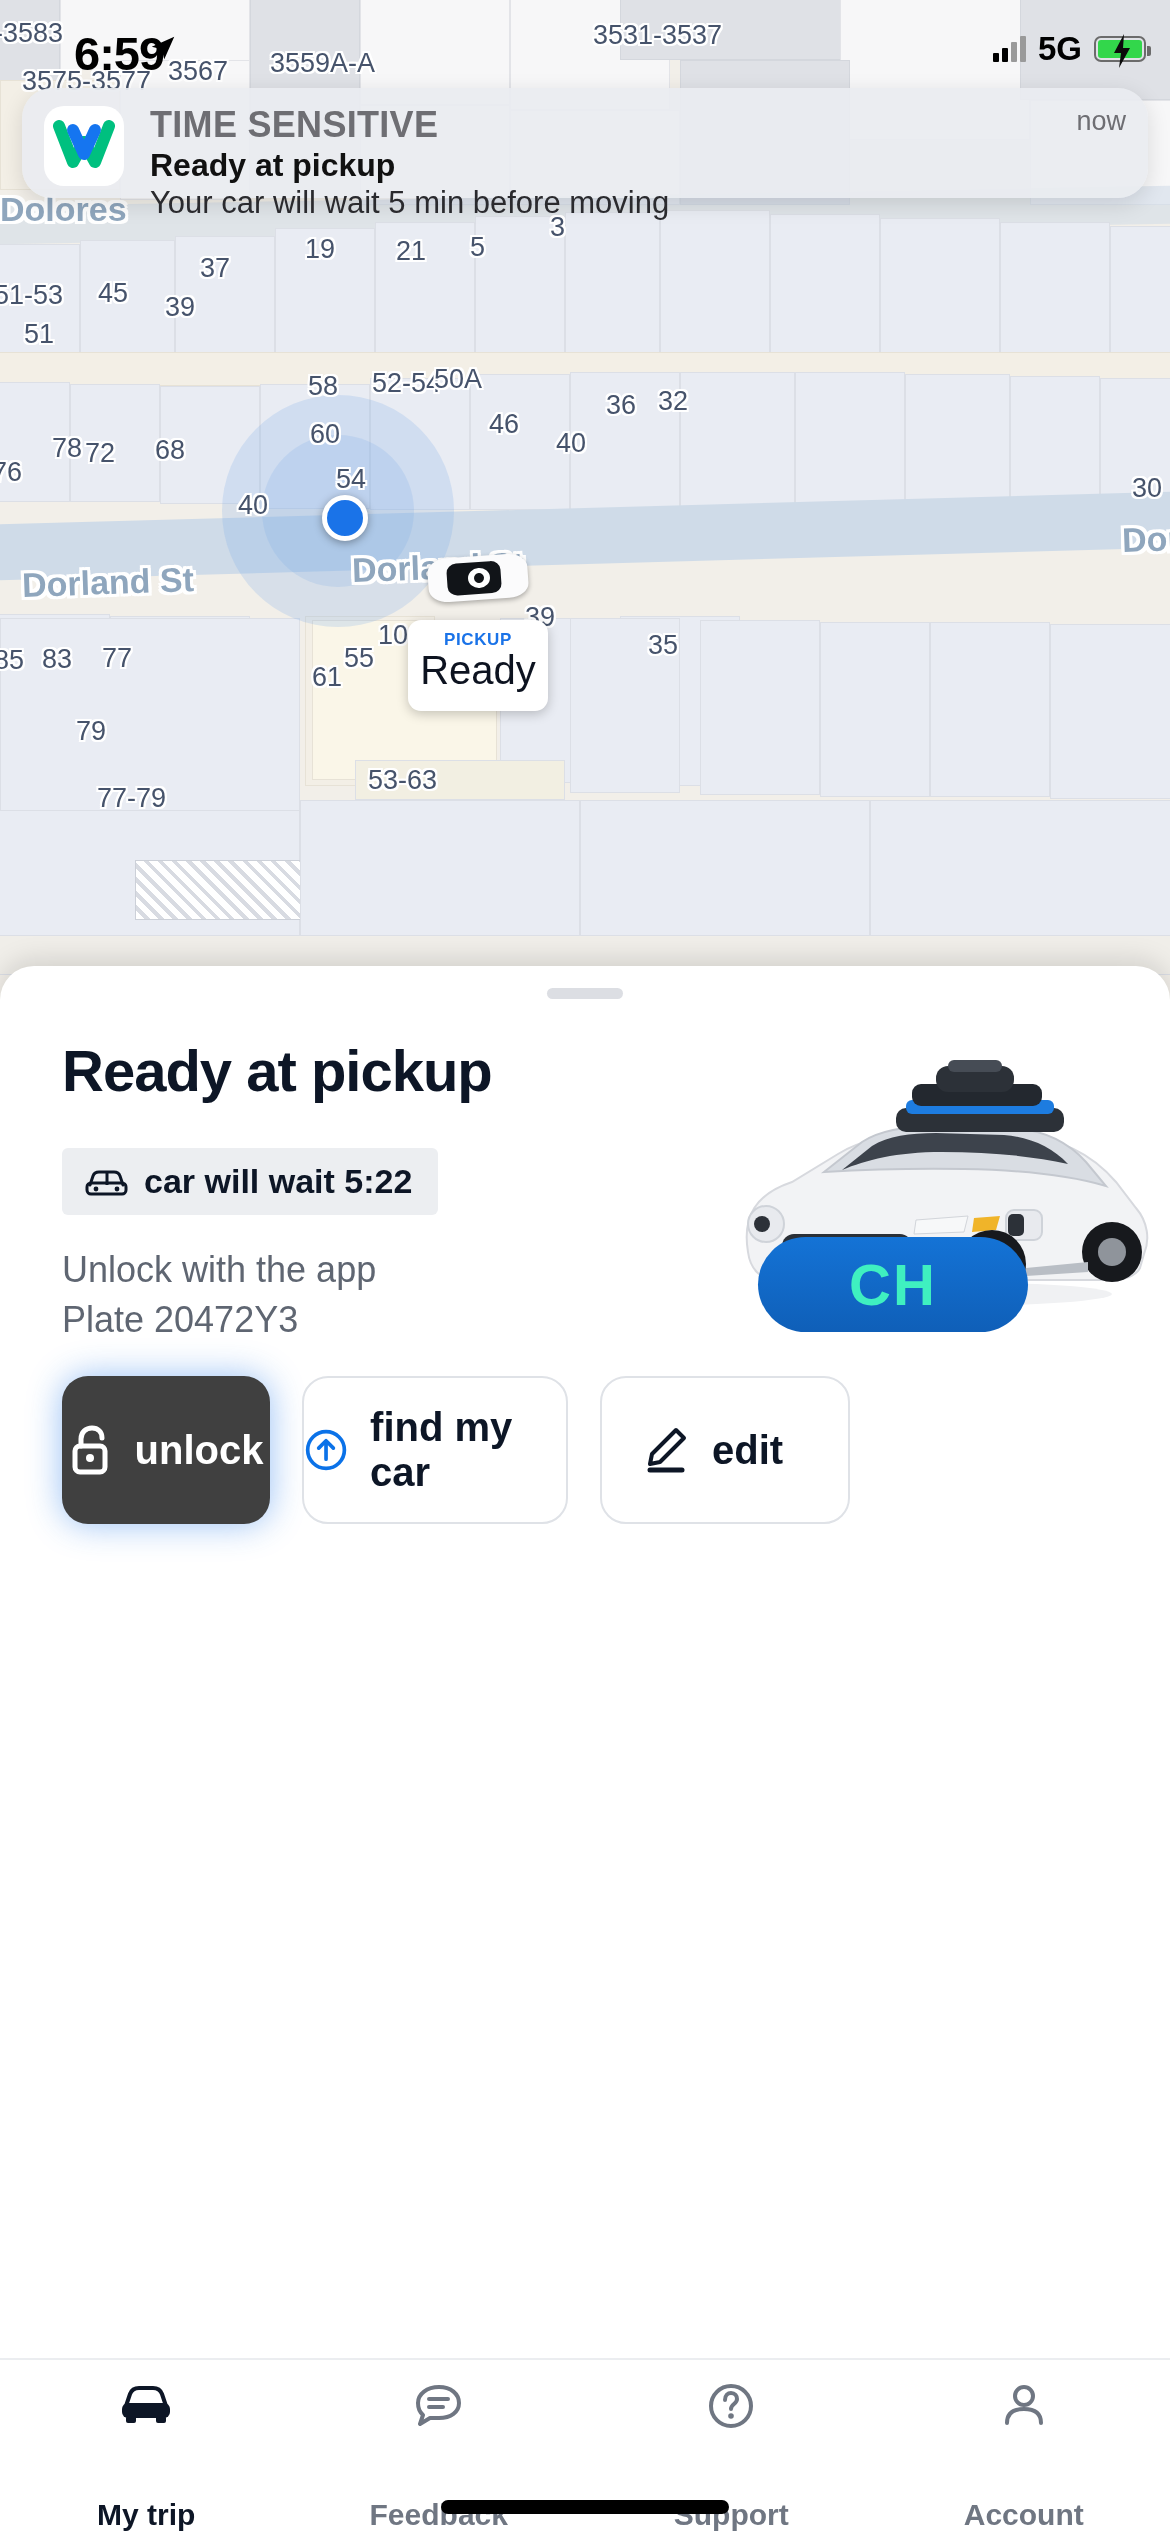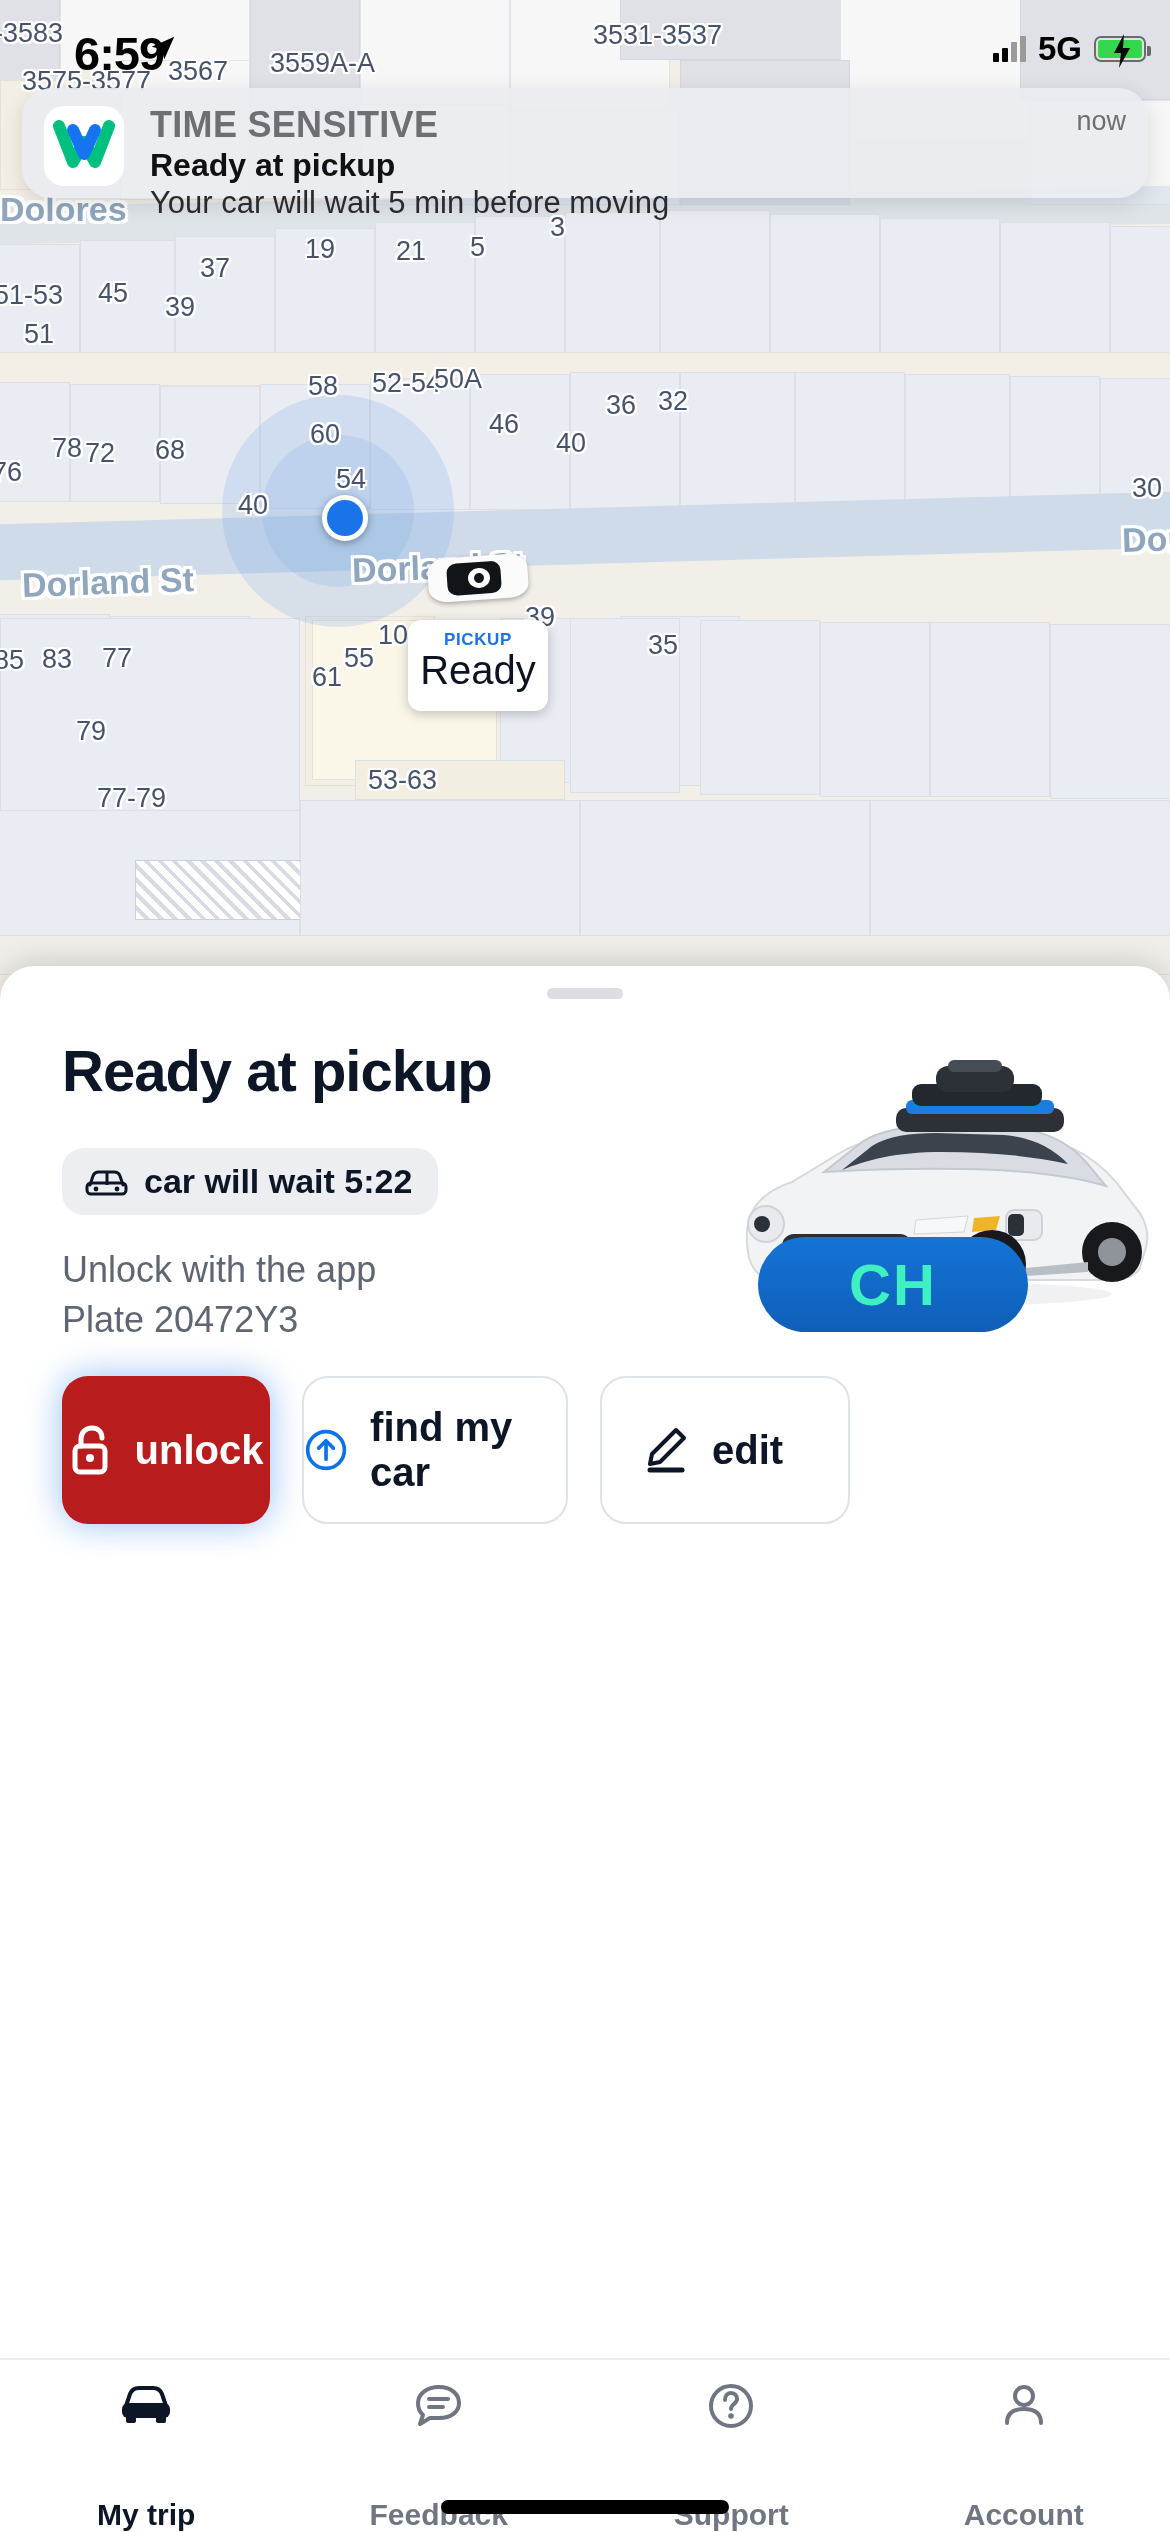--- a/index.html
+++ b/index.html
@@ -186,21 +186,21 @@
   #grabber{
     width:76px; height:11px; border-radius:6px; background:#dcdee3;
     margin:22px auto 0 auto;
   }
   #sheet-title{
     font-size:58px; font-weight:bold; color:#0d1626;
     margin:38px 0 0 62px; letter-spacing:-1px;
   }
   #wait-pill{
     display:inline-flex; align-items:center; gap:14px;
-    background:#eceef1; border-radius:22px;
+    background:#eceef1; border-radius:6px;
     padding:14px 26px 14px 22px;
     margin:44px 0 0 62px;
   }
   #wait-pill .txt{ font-size:34px; font-weight:bold; color:#0d1626; }
   #unlock-line{
     font-size:36px; color:#5f6672; margin:34px 0 0 62px;
   }
   #plate-line{
     font-size:36px; color:#5f6672; margin:8px 0 0 62px;
   }
@@ -224,21 +224,21 @@
     position:absolute; left:0; top:404px; width:1170px; height:160px;
     display:flex; align-items:center; gap:32px; padding-left:62px;
   }
   .act{
     height:148px; border-radius:26px;
     display:flex; align-items:center; justify-content:center; gap:22px;
     flex:0 0 auto; padding:0 34px;
   }
   .act .lbl{ font-size:40px; font-weight:bold; }
   #btn-unlock{
-    background:#b91c1c; width:208px; padding:0;
+    background:#404040; width:208px; padding:0;
     box-shadow:0 0 34px rgba(26,115,232,.45);
   }
   #btn-unlock .lbl{ color:#fff; }
   #btn-find{
     background:#fff; border:2px solid #dfe2e7; width:266px; padding:0;
   }
   #btn-find .lbl{ color:#0d1626; }
   #btn-edit{
     background:#fff; border:2px solid #dfe2e7; width:250px; padding:0 0 0 40px;
     justify-content:flex-start;

